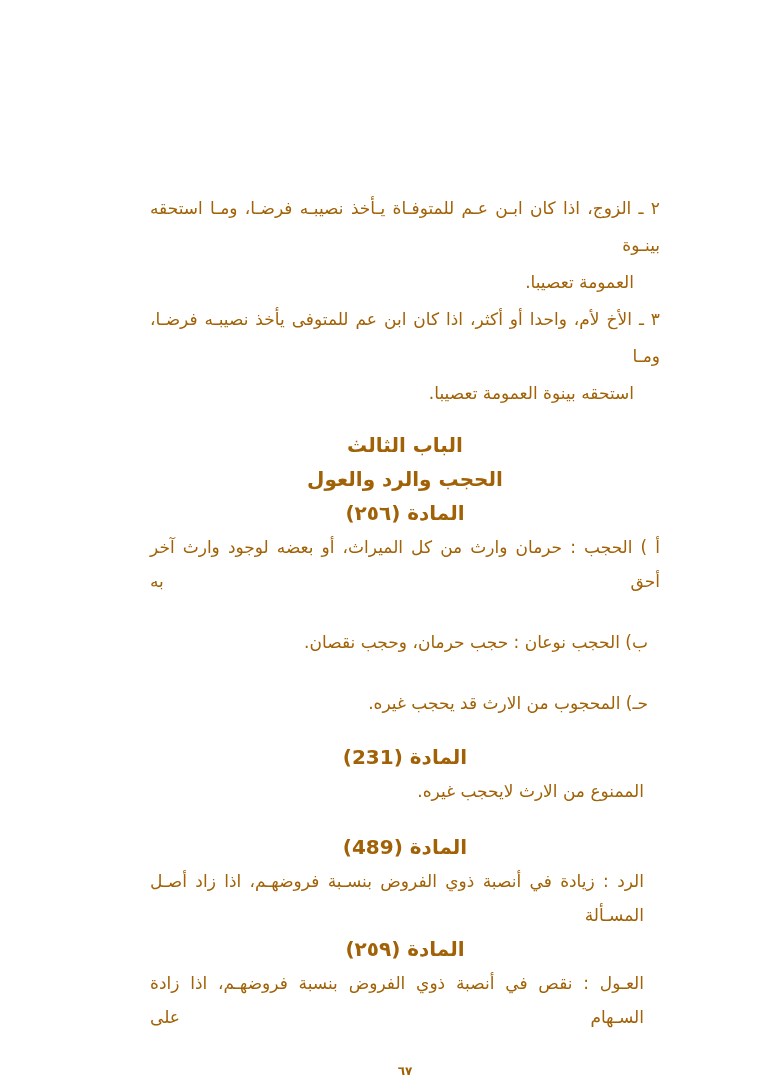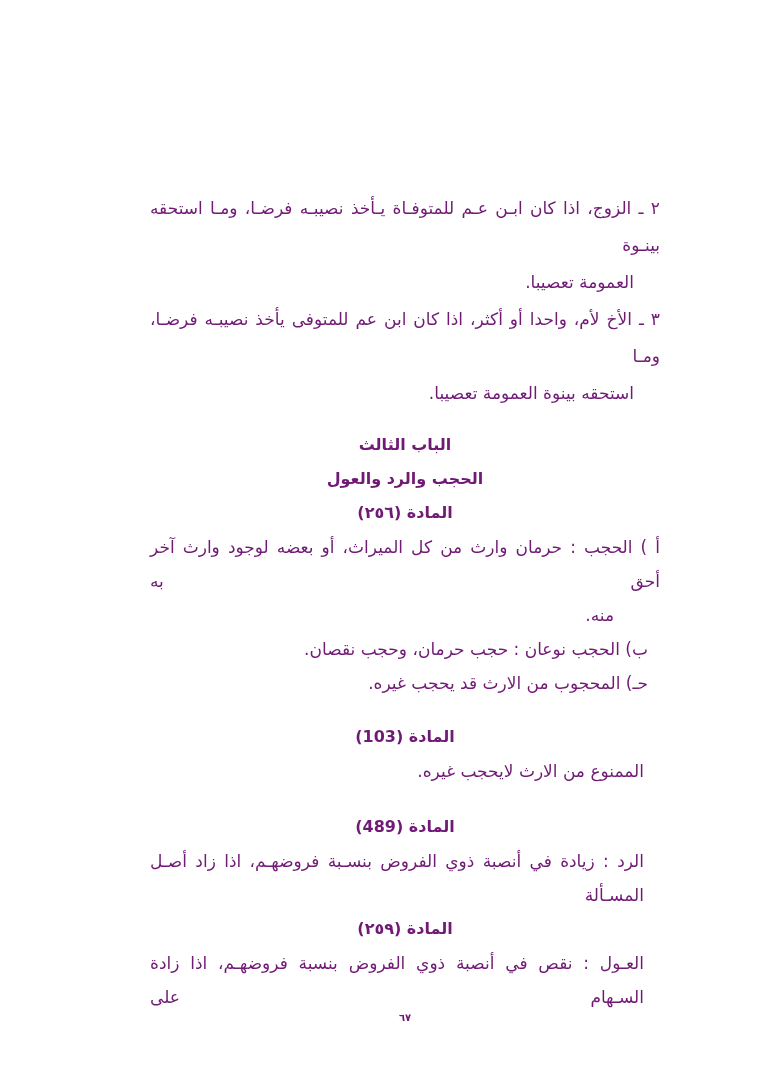--- a/index.html
+++ b/index.html
@@ -2,21 +2,21 @@
 <html lang="ar"><head>
 <meta charset="utf-8">
 <style>
   html,body { margin:0; padding:0; background:#e8e8e8; }
   .page {
     position:relative;
     width:768px; height:1085px;
     margin:0 auto;
     background:#ffffff;
     font-family:"DejaVu Sans", sans-serif;
-    color:#701a75;
+    color:#a16207;
     direction:rtl;
     overflow:hidden;
   }
   .text-block {
     position:absolute;
     top:190px;
     right:108px;
     width:510px;
     font-size:17px;
     line-height:37px;
@@ -24,39 +24,39 @@
   }
   .line { white-space:normal; }
   .full {
     text-align:justify;
     text-align-last:justify;
     -moz-text-align-last:justify;
   }
   .section { line-height:34px; }
   .indent-26 { padding-right:26px; }
   .indent-46 { padding-right:46px; }
-  .indent-12 { padding-right:12px; }
+  .indent-12 { padding-right:12px;margin-top:27px; }
   .indent-16 { padding-right:16px; }
   .heading {
     text-align:center;
     text-align-last:center;
     font-weight:bold;
-    font-size:16px;
+    font-size:20px;
     line-height:34px;
   }
   .mt-chapter { margin-top:16px; }
   .mt-article { margin-top:20px; }
   .mt-article-lg { margin-top:22px; }
   .page-number {
     position:absolute;
-    top:1012px;
+    top:1064px;
     left:355px;
     width:100px;
     text-align:center;
-    font-size:10px;
+    font-size:12px;
     font-weight:bold;
     direction:rtl;
   }
 </style>
 </head>
 <body>
 
 <div class="page">
 
   <div class="text-block">
@@ -66,27 +66,26 @@
 
     <div class="line full">٣ ـ الأخ لأم، واحدا أو أكثر، اذا كان ابن عم للمتوفى يأخذ نصيبـه فرضـا، ومـا</div>
     <div class="line indent-26">استحقه بينوة العمومة تعصيبا.</div>
 
     <div class="heading mt-chapter">الباب الثالث</div>
     <div class="heading">الحجب والرد والعول</div>
 
     <div class="section">
       <div class="heading">المادة (٢٥٦)</div>
       <div class="line full">أ ) الحجب : حرمان وارث من كل الميراث، أو بعضه لوجود وارث آخر أحق به</div>
-      <div class="line indent-46">منه.</div>
       <div class="line indent-12">ب) الحجب نوعان : حجب حرمان، وحجب نقصان.</div>
       <div class="line indent-12">حـ) المحجوب من الارث قد يحجب غيره.</div>
     </div>
 
     <div class="section">
-      <div class="heading mt-article">المادة (103)</div>
+      <div class="heading mt-article">المادة (231)</div>
       <div class="line indent-16">الممنوع من الارث لايحجب غيره.</div>
     </div>
 
     <div class="section">
       <div class="heading mt-article-lg">المادة (489)</div>
       <div class="line full indent-16">الرد : زيادة في أنصبة ذوي الفروض بنسـبة فروضهـم، اذا زاد أصـل المسـألة</div>
     </div>
 
     <div class="section">
       <div class="heading">المادة (٢٥٩)</div>

